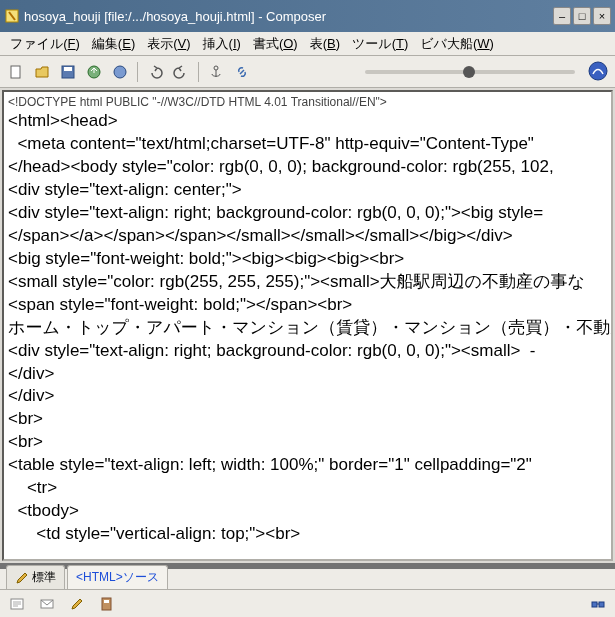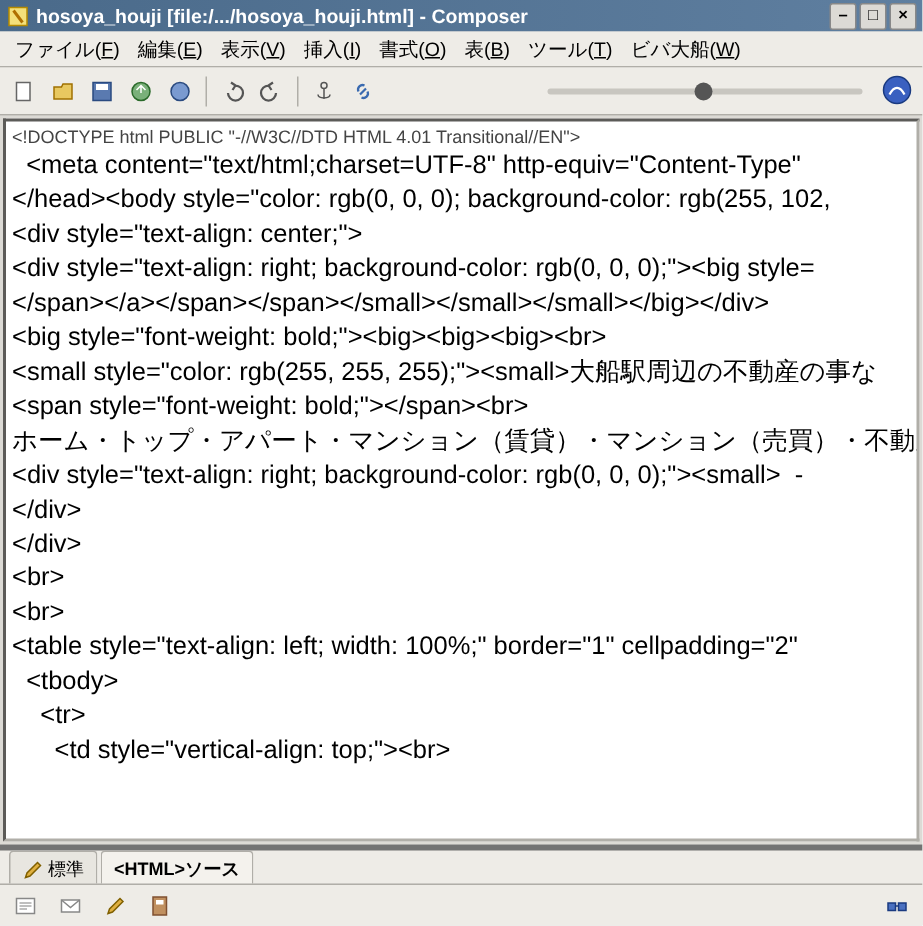--- a/index.html
+++ b/index.html
@@ -1,37 +1,37 @@
 <!DOCTYPE html>
 <html><head>
 <meta charset="utf-8">
 <style>
 * { box-sizing: border-box; margin: 0; padding: 0; }
 body { font-family: sans-serif; font-size: 12px; background: #dcdad5; width: 615px; height: 617px; overflow: hidden; display: flex; flex-direction: column; }
-.titlebar { background: linear-gradient(to right, #4a6a8a, #5f7fa0); height: 21px; display: flex; align-items: center; padding: 0 4px; color: #fff; font-weight: bold; }
+.titlebar { background: linear-gradient(to right, #4a6a8a, #5f7fa0); height: 32px; display: flex; align-items: center; padding: 0 4px; color: #fff; }
 .titlebar .icon { width: 16px; height: 16px; margin-right: 4px; display:inline-flex; align-items:center; justify-content:center; }
 .titlebar .title { flex: 1; font-size: 13px; }
 .titlebar .winbtn { width: 18px; height: 18px; margin-left: 2px; display: flex; align-items: center; justify-content: center; color: #000; cursor: pointer; background:#dcdad5; border:1px solid #888; border-radius:2px; font-size:11px; line-height:1; }
 .menubar { background: #eeece7; height: 24px; display: flex; align-items: center; padding: 0 4px; border-bottom: 1px solid #b0aea8; }
 .menubar .menuitem { padding: 2px 6px; font-size: 13px; color: #000; cursor: pointer; }
 .menubar .menuitem u { text-decoration: underline; }
 .toolbar { background: #eeece7; height: 32px; display: flex; align-items: center; padding: 0 4px; gap: 2px; border-bottom: 1px solid #b0aea8; position:relative; }
 .toolbar .tbtn { width: 24px; height: 24px; display: flex; align-items: center; justify-content: center; cursor: pointer; border-radius:2px; }
 .toolbar .sep { width: 1px; height: 20px; background: #b0aea8; margin: 0 3px; }
 .toolbar .logo-right { position:absolute; right:6px; top:4px; width:22px; height:22px; }
 .toolbar .slider-track { position:absolute; right:40px; top:14px; width:210px; height:4px; background:#c8c6c0; border-radius:2px; }
 .toolbar .slider-thumb { position:absolute; right:140px; top:10px; width:12px; height:12px; background:#555; border-radius:50%; }
 .editor { flex: 1; background: #fff; border: 2px inset #b0aea8; margin: 2px; padding: 2px 4px; font-family: sans-serif; font-size: 17px; color: #000; overflow: hidden; white-space: nowrap; line-height: 1.35; }
 .editor .line { white-space: pre; }
 .editor .declaration { font-size: 12px; color: #444; }
-.bottom-tabs { background: #eeece7; height: 26px; display: flex; align-items: flex-start; padding: 0 6px; gap: 2px; border-top: 4px solid #737373; }
+.bottom-tabs { background: #eeece7; height: 26px; display: flex; align-items: flex-end; padding: 0 6px; gap: 2px; border-top: 6px solid #737373; }
 .bottom-tabs .tab { background: #e8e6e0; border: 1px solid #b0aea8; border-bottom: none; padding: 3px 8px; font-size: 12px; display: flex; align-items: center; gap: 3px; cursor: pointer; border-radius: 3px 3px 0 0; }
 .bottom-tabs .tab.active { background: #f4f2ed; }
 .bottom-tabs .tabicon { width:14px; height:14px; display:inline-block; }
-.tab.active .tablabel { color: #000000; font-weight: bold; }
+.tab.active .tablabel { color: #1d4ed8; }
 .statusbar { background: #eeece7; height: 28px; display: flex; align-items: center; padding: 0 6px; gap: 8px; border-top: 1px solid #b0aea8; }
 .statusbar .sbtn { width: 22px; height: 22px; display: flex; align-items: center; justify-content: center; cursor: pointer; }
 .statusbar .spacer { flex: 1; }
 svg { display:block; }
 </style>
 </head>
 <body>
 
 <div class="titlebar">
   <span class="icon">
@@ -113,40 +113,41 @@
   <span class="logo-right">
       <svg width="22" height="22" viewBox="0 0 22 22">
         <circle cx="11" cy="11" r="9" fill="#3a60c0" stroke="#1a3a80"></circle>
         <path d="M6 14c3-6 7-6 10 0" stroke="#fff" fill="none" stroke-width="1.5"></path>
       </svg>
     </span>
 </div>
 
 <div class="editor">
   <div class="line declaration">&lt;!DOCTYPE html PUBLIC "-//W3C//DTD HTML 4.01 Transitional//EN"&gt;</div>
+  <div class="line">&lt;html&gt;&lt;head&gt;</div>
   <div class="line"></div>
   <div class="line">  &lt;meta content="text/html;charset=UTF-8" http-equiv="Content-Type"</div>
   <div class="line"></div>
   <div class="line">&lt;/head&gt;&lt;body style="color: rgb(0, 0, 0); background-color: rgb(255, 102,</div>
   <div class="line">&lt;div style="text-align: center;"&gt;</div>
   <div class="line">&lt;div style="text-align: right; background-color: rgb(0, 0, 0);"&gt;&lt;big style=</div>
   <div class="line">&lt;/span&gt;&lt;/a&gt;&lt;/span&gt;&lt;/span&gt;&lt;/small&gt;&lt;/small&gt;&lt;/small&gt;&lt;/big&gt;&lt;/div&gt;</div>
   <div class="line">&lt;big style="font-weight: bold;"&gt;&lt;big&gt;&lt;big&gt;&lt;big&gt;&lt;br&gt;</div>
   <div class="line">&lt;small style="color: rgb(255, 255, 255);"&gt;&lt;small&gt;大船駅周辺の不動産の事な</div>
   <div class="line">&lt;span style="font-weight: bold;"&gt;&lt;/span&gt;&lt;br&gt;</div>
   <div class="line">ホーム・トップ・アパート・マンション（賃貸）・マンション（売買）・不動産(売</div>
   <div class="line">&lt;div style="text-align: right; background-color: rgb(0, 0, 0);"&gt;&lt;small&gt;  ‑</div>
   <div class="line">&lt;/div&gt;</div>
   <div class="line">&lt;/div&gt;</div>
   <div class="line"></div>
   <div class="line">&lt;br&gt;</div>
   <div class="line">&lt;br&gt;</div>
   <div class="line">&lt;table style="text-align: left; width: 100%;" border="1" cellpadding="2"</div>
+  <div class="line">    &lt;tr&gt;</div>
   <div class="line">  &lt;tbody&gt;</div>
-  <div class="line">    &lt;tr&gt;</div>
   <div class="line">      &lt;td style="vertical-align: top;"&gt;&lt;br&gt;</div>
 
 </div>
 
 <div class="bottom-tabs">
   <span class="tab">
     <span class="tabicon">
         <svg width="14" height="14" viewBox="0 0 14 14">
           <path d="M2 12l1-3 7-7 2 2-7 7z" fill="#e0b040" stroke="#806000"></path>
         </svg>

